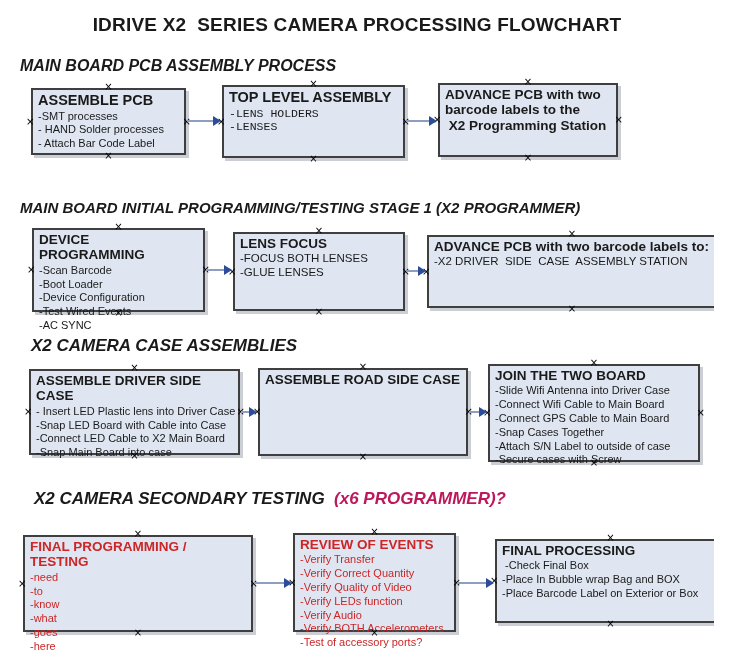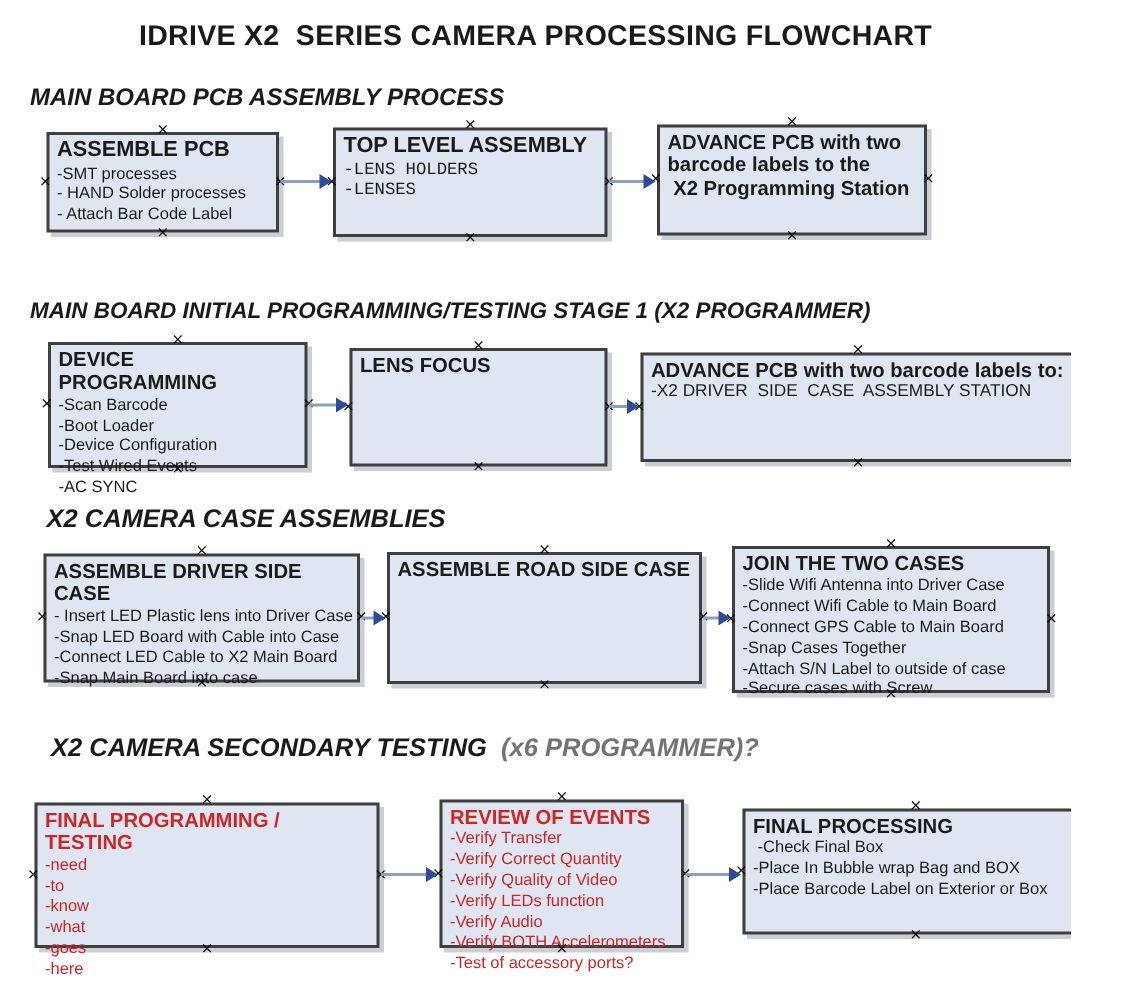--- a/index.html
+++ b/index.html
@@ -7,21 +7,21 @@
     position:relative;width:714px;height:662px;background:#ffffff;
     font-family:"Liberation Sans","DejaVu Sans",sans-serif;color:#1a1a1a;overflow:hidden;
   }
   .page-title{
     position:absolute;top:14px;left:0;width:100%;text-align:center;
     font-size:19px;font-weight:bold;white-space:pre;letter-spacing:.2px;
   }
   .section-heading{
     position:absolute;font-weight:bold;white-space:pre;font-style:italic;
   }
-  .red-text{color:#737373;}
+  .red-text{color:#be185d;}
   .box{
     position:absolute;background:#dfe6f1;border:2px solid #3f3f3f;
     box-shadow:3px 3px 0 rgba(160,166,178,.55);
     padding:2px 5px;box-sizing:border-box;
   }
   .box-title{
     font-weight:bold;font-size:13.5px;line-height:1.14;white-space:pre-wrap;
   }
   .box-items{
     font-size:11px;line-height:13.8px;white-space:pre;margin-top:1px;
@@ -90,20 +90,22 @@
 -Device Configuration
 -Test Wired Events
 -AC SYNC</div>
   <span class="handle ht">×</span>
       <span class="handle hb">×</span>
       <span class="handle hl">×</span>
       <span class="handle hr">×</span>
     </div>
   <div class="box" style="left:233px;top:232px;width:172px;height:79px;">
     <div class="box-title">LENS FOCUS</div>
+    <div class="box-items" style="font-size:11.5px;">-FOCUS BOTH LENSES
+-GLUE LENSES</div>
   <span class="handle ht">×</span>
       <span class="handle hb">×</span>
       <span class="handle hl">×</span>
       <span class="handle hr">×</span>
     </div>
   <div class="box" style="left:427px;top:235px;width:290px;height:73px;">
     <div class="box-title">ADVANCE PCB with two barcode labels to:</div>
     <div class="box-items" style="font-size:11.5px;">-X2 DRIVER  SIDE  CASE  ASSEMBLY STATION</div>
   <span class="handle ht">×</span>
       <span class="handle hb">×</span>
@@ -123,21 +125,21 @@
       <span class="handle hr">×</span>
     </div>
   <div class="box" style="left:258px;top:368px;width:210px;height:88px;">
     <div class="box-title">ASSEMBLE ROAD SIDE CASE</div>
   <span class="handle ht">×</span>
       <span class="handle hb">×</span>
       <span class="handle hl">×</span>
       <span class="handle hr">×</span>
     </div>
   <div class="box" style="left:488px;top:364px;width:212px;height:98px;">
-    <div class="box-title">JOIN THE TWO CASES</div>
+    <div class="box-title">JOIN THE TWO BOARD</div>
     <div class="box-items">-Slide Wifi Antenna into Driver Case
 -Connect Wifi Cable to Main Board
 -Connect GPS Cable to Main Board
 -Snap Cases Together
 -Attach S/N Label to outside of case
 -Secure cases with Screw</div>
   <span class="handle ht">×</span>
       <span class="handle hb">×</span>
       <span class="handle hl">×</span>
       <span class="handle hr">×</span>

